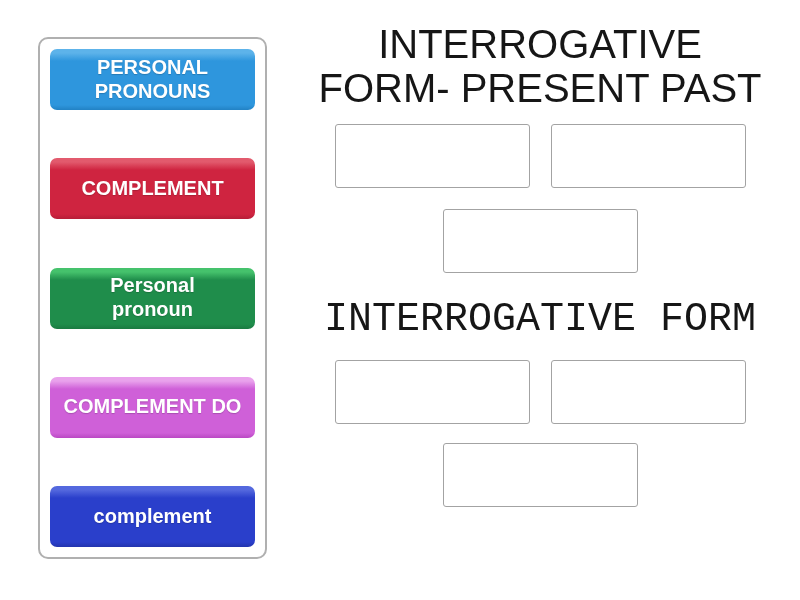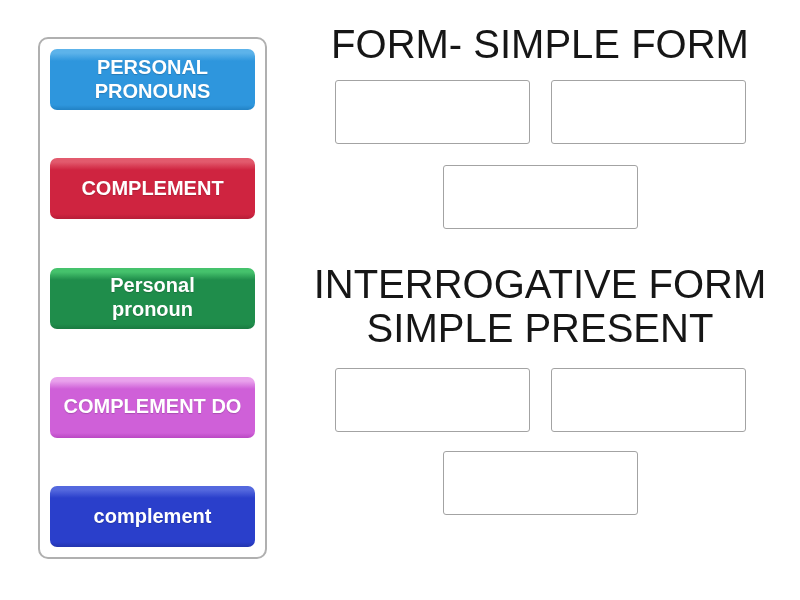--- a/index.html
+++ b/index.html
@@ -84,21 +84,21 @@
     width: 195px;
     height: 64px;
     box-sizing: border-box;
     background: #ffffff;
     border: 1px solid #a3a3a3;
     border-radius: 3px;
   }
   .mt-title-1 { margin-top: 22px; }
   .mt-row1-1  { margin-top: 14px; }
   .mt-row2-1  { margin-top: 21px; }
-  .mt-title-2 { margin-top: 33px; }
+  .mt-title-2 { margin-top: 25px; font-family: Liberation Mono, monospace; }
   .mt-row1-2  { margin-top: 18px; }
   .mt-row2-2  { margin-top: 19px; }
 </style>
 </head>
 <body>
 
 <div class="bank">
   <div class="tile" style="--c-top: #5db3ea; --c-main: #2e96dd; --c-bottom: #1872b1;">
     <span>PERSONAL
 PRONOUNS</span>
@@ -114,33 +114,33 @@
     <span>COMPLEMENT DO</span>
   </div>
   <div class="tile" style="--c-top: #5468de; --c-main: #2a3fcb; --c-bottom: #1d2c97;">
     <span>complement</span>
   </div>
 </div>
 
 <div class="col">
 
   <h2 class="group-title mt-title-1">
-    <span class="line">FORM- SIMPLE FORM</span>
+    <span class="line">INTERROGATIVE</span>
+    <span class="line">FORM- PRESENT PAST</span>
   </h2>
   <div class="zone-row mt-row1-1">
     <div class="drop-zone"></div>
     <div class="drop-zone"></div>
   </div>
   <div class="zone-row mt-row2-1">
     <div class="drop-zone"></div>
   </div>
 
   <h2 class="group-title mt-title-2">
     <span class="line">INTERROGATIVE FORM</span>
-    <span class="line">SIMPLE PRESENT</span>
   </h2>
   <div class="zone-row mt-row1-2">
     <div class="drop-zone"></div>
     <div class="drop-zone"></div>
   </div>
   <div class="zone-row mt-row2-2">
     <div class="drop-zone"></div>
   </div>
 
 </div>

